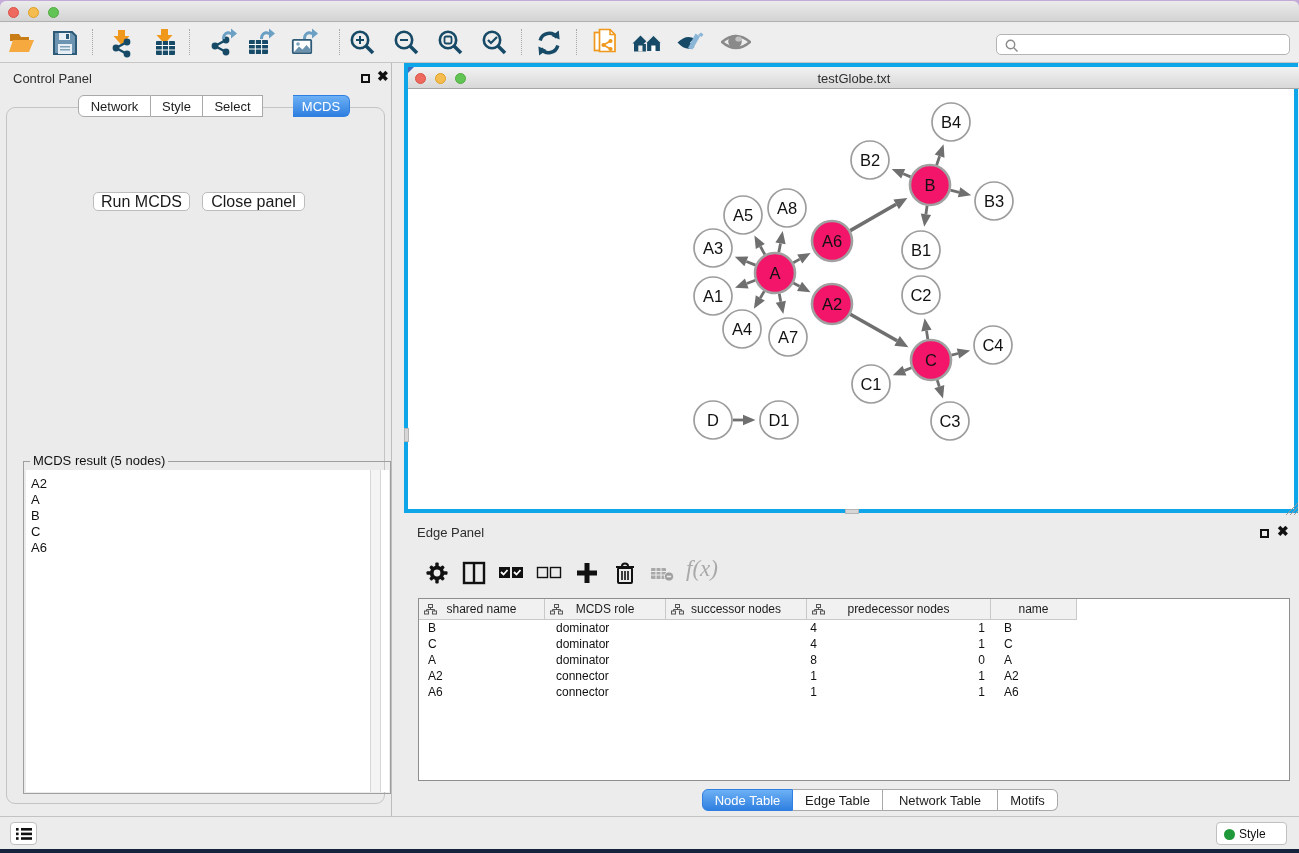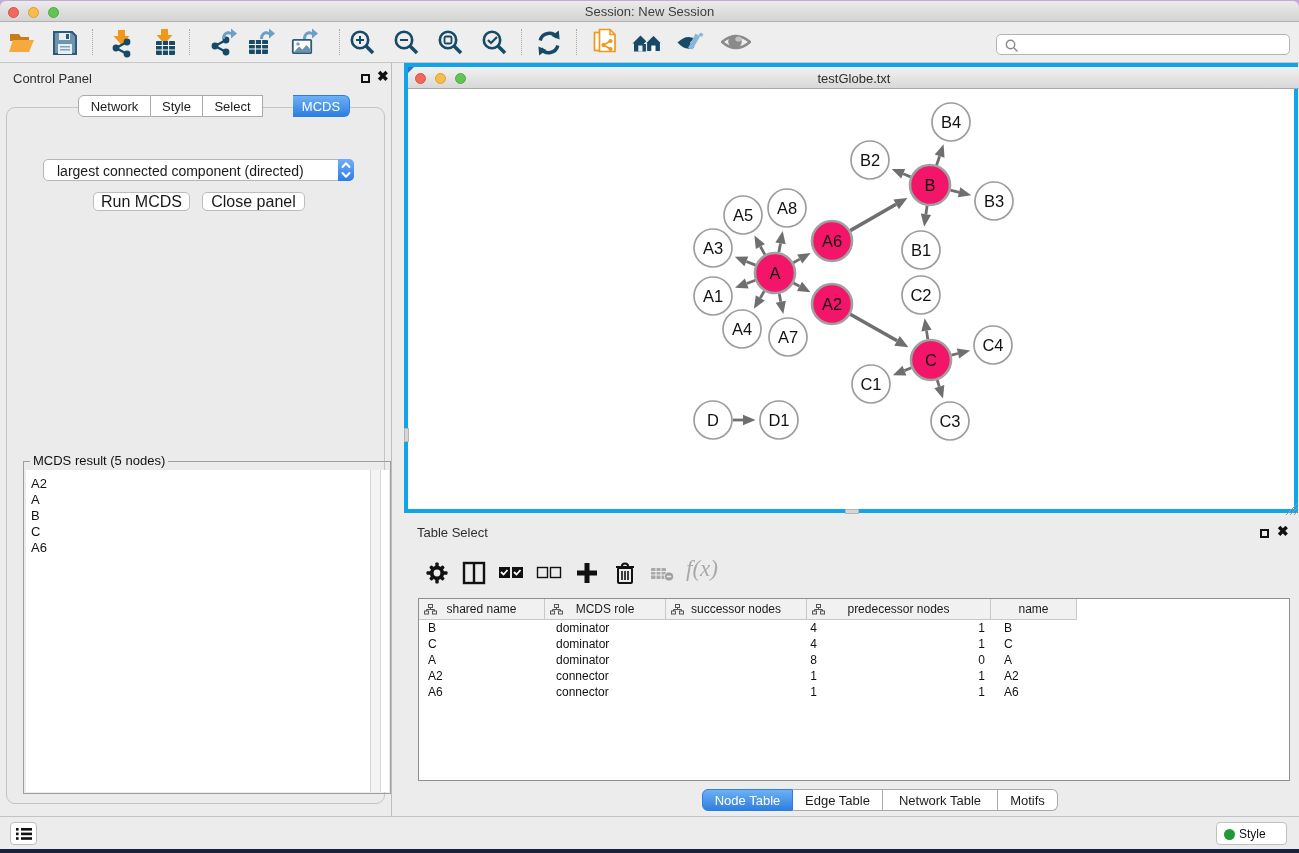--- a/index.html
+++ b/index.html
@@ -96,21 +96,20 @@
 #btabs { position:absolute; left:279px; top:269px; display:flex; }
 
 </style>
 </head>
 <body>
 <div class="abs" id="wall-top"></div>
 <div class="abs" id="titlebar">
   <div class="tl t1"></div>
     <div class="tl t2"></div>
     <div class="tl t3"></div>
-  <div class="title">Session: New Session</div>
 </div>
 <div class="abs" id="toolbar">
   <div class="sep" style="left:92px;"></div>
     <div class="sep" style="left:189px;"></div>
     <div class="sep" style="left:339px;"></div>
     <div class="sep" style="left:521px;"></div>
     <div class="sep" style="left:576px;"></div>
 <svg class="ticon" style="left:7px; top:5px;" width="30" height="30" viewBox="0 0 30 30">
       <path d="M3 6 h9 l2 3 h8 v4 h-19 z" fill="#c87d17"></path>
 <path d="M6 12 h21 l-5 12 h-20 z" fill="#f5a93f"></path>
@@ -215,27 +214,20 @@
   <div class="hdr">Control Panel</div>
   <div class="wbtn-sq" style="left:361px;"></div>
   <div class="wbtn-x" style="left:377px;">✖</div>
   <div class="tabs" style="left:78px; top:32px;">
     <div class="tab first" style="width:73px;">Network</div>
     <div class="tab" style="width:52px;">Style</div>
     <div class="tab" style="width:60px;">Select</div>
     <div class="tab last sel" style="width:57px;">MCDS</div>
   </div>
   <div id="cp-inner">
-    <div id="dropdown">
-      <div class="txt">largest connected component (directed)</div>
-      <div class="step"><svg width="16" height="22" viewBox="0 0 16 22">
-            <path d="M4.5 8 L8 4.2 L11.5 8" fill="none" stroke="#fff" stroke-width="2" stroke-linecap="round" stroke-linejoin="round"></path>
-            <path d="M4.5 14 L8 17.8 L11.5 14" fill="none" stroke="#fff" stroke-width="2" stroke-linecap="round" stroke-linejoin="round"></path>
-          </svg></div>
-    </div>
     <div class="btn" style="left:86px; top:84px; width:97px;">Run MCDS</div>
     <div class="btn" style="left:195px; top:84px; width:103px;">Close panel</div>
     <div id="grpbox">
       <div class="cap">MCDS result (5 nodes)</div>
       <div id="grplist">
         <div class="row">A2</div>
           <div class="row">A</div>
           <div class="row">B</div>
         <div class="row">C</div>
           <div class="row">A6</div>
@@ -332,21 +324,21 @@
 <text x="463" y="300.7" text-anchor="middle" font-size="16.5" fill="#111">C1</text>
 <text x="542" y="337.7" text-anchor="middle" font-size="16.5" fill="#111">C3</text>
 <text x="305" y="336.7" text-anchor="middle" font-size="16.5" fill="#111">D</text>
 <text x="371" y="336.7" text-anchor="middle" font-size="16.5" fill="#111">D1</text>
   </svg>
   <svg width="14" height="14" style="position:absolute;left:877px;top:435px;" viewBox="0 0 14 14">
       <path d="M13 1 L1 13 M13 5 L5 13 M13 9 L9 13" stroke="#9a9a9a" stroke-width="1"></path>
     </svg>
 </div>
 <div class="abs" id="tpanel">
-  <div class="hdr">Table Select</div>
+  <div class="hdr">Edge Panel</div>
   <div class="wbtn-sq" style="left:867px; top:9px;"></div>
   <div class="wbtn-x" style="left:884px; top:3px;">✖</div>
   <div id="tptoolbar">
       <svg style="position:absolute;left:6px;top:12px;" width="26" height="26" viewBox="0 0 26 26">
         <g fill="#111">
           <circle cx="13" cy="13" r="7.2"></circle>
 <rect x="11.3" y="2.5" width="3.4" height="21" rx="1"></rect>
 <rect x="2.5" y="11.3" width="21" height="3.4" rx="1"></rect>
 <g transform="rotate(45 13 13)">
             <rect x="11.3" y="3.5" width="3.4" height="19" rx="1"></rect>

